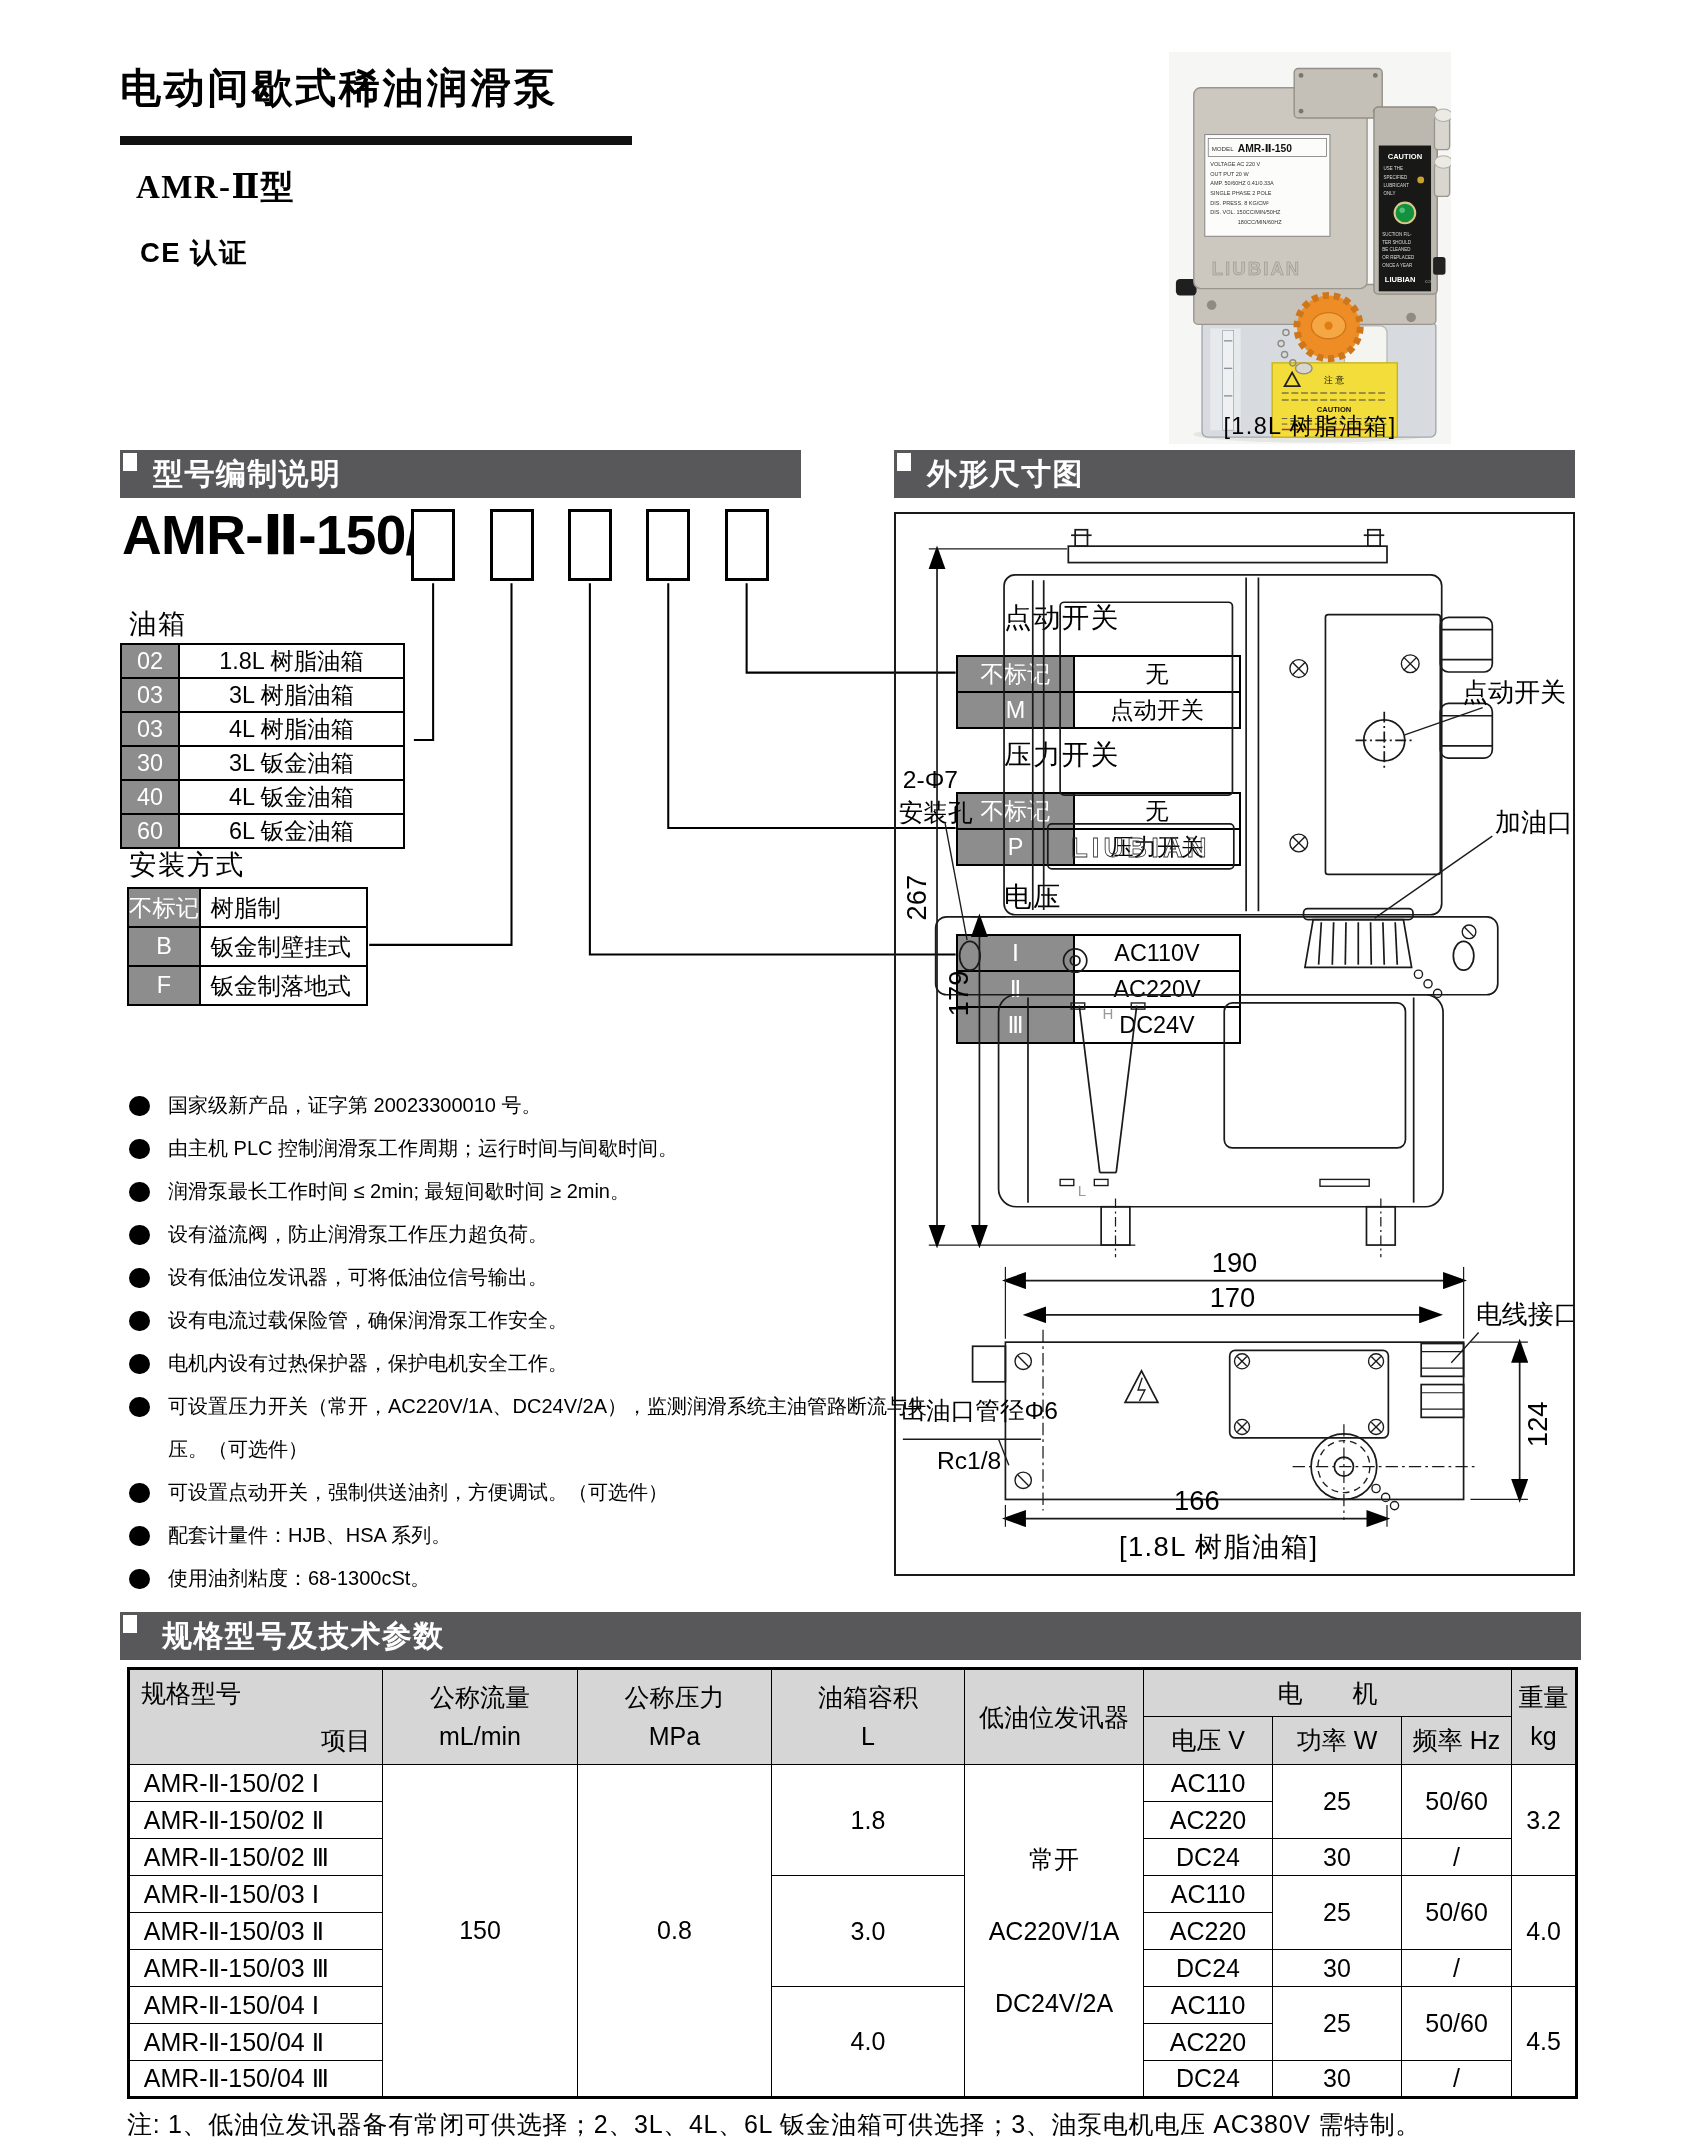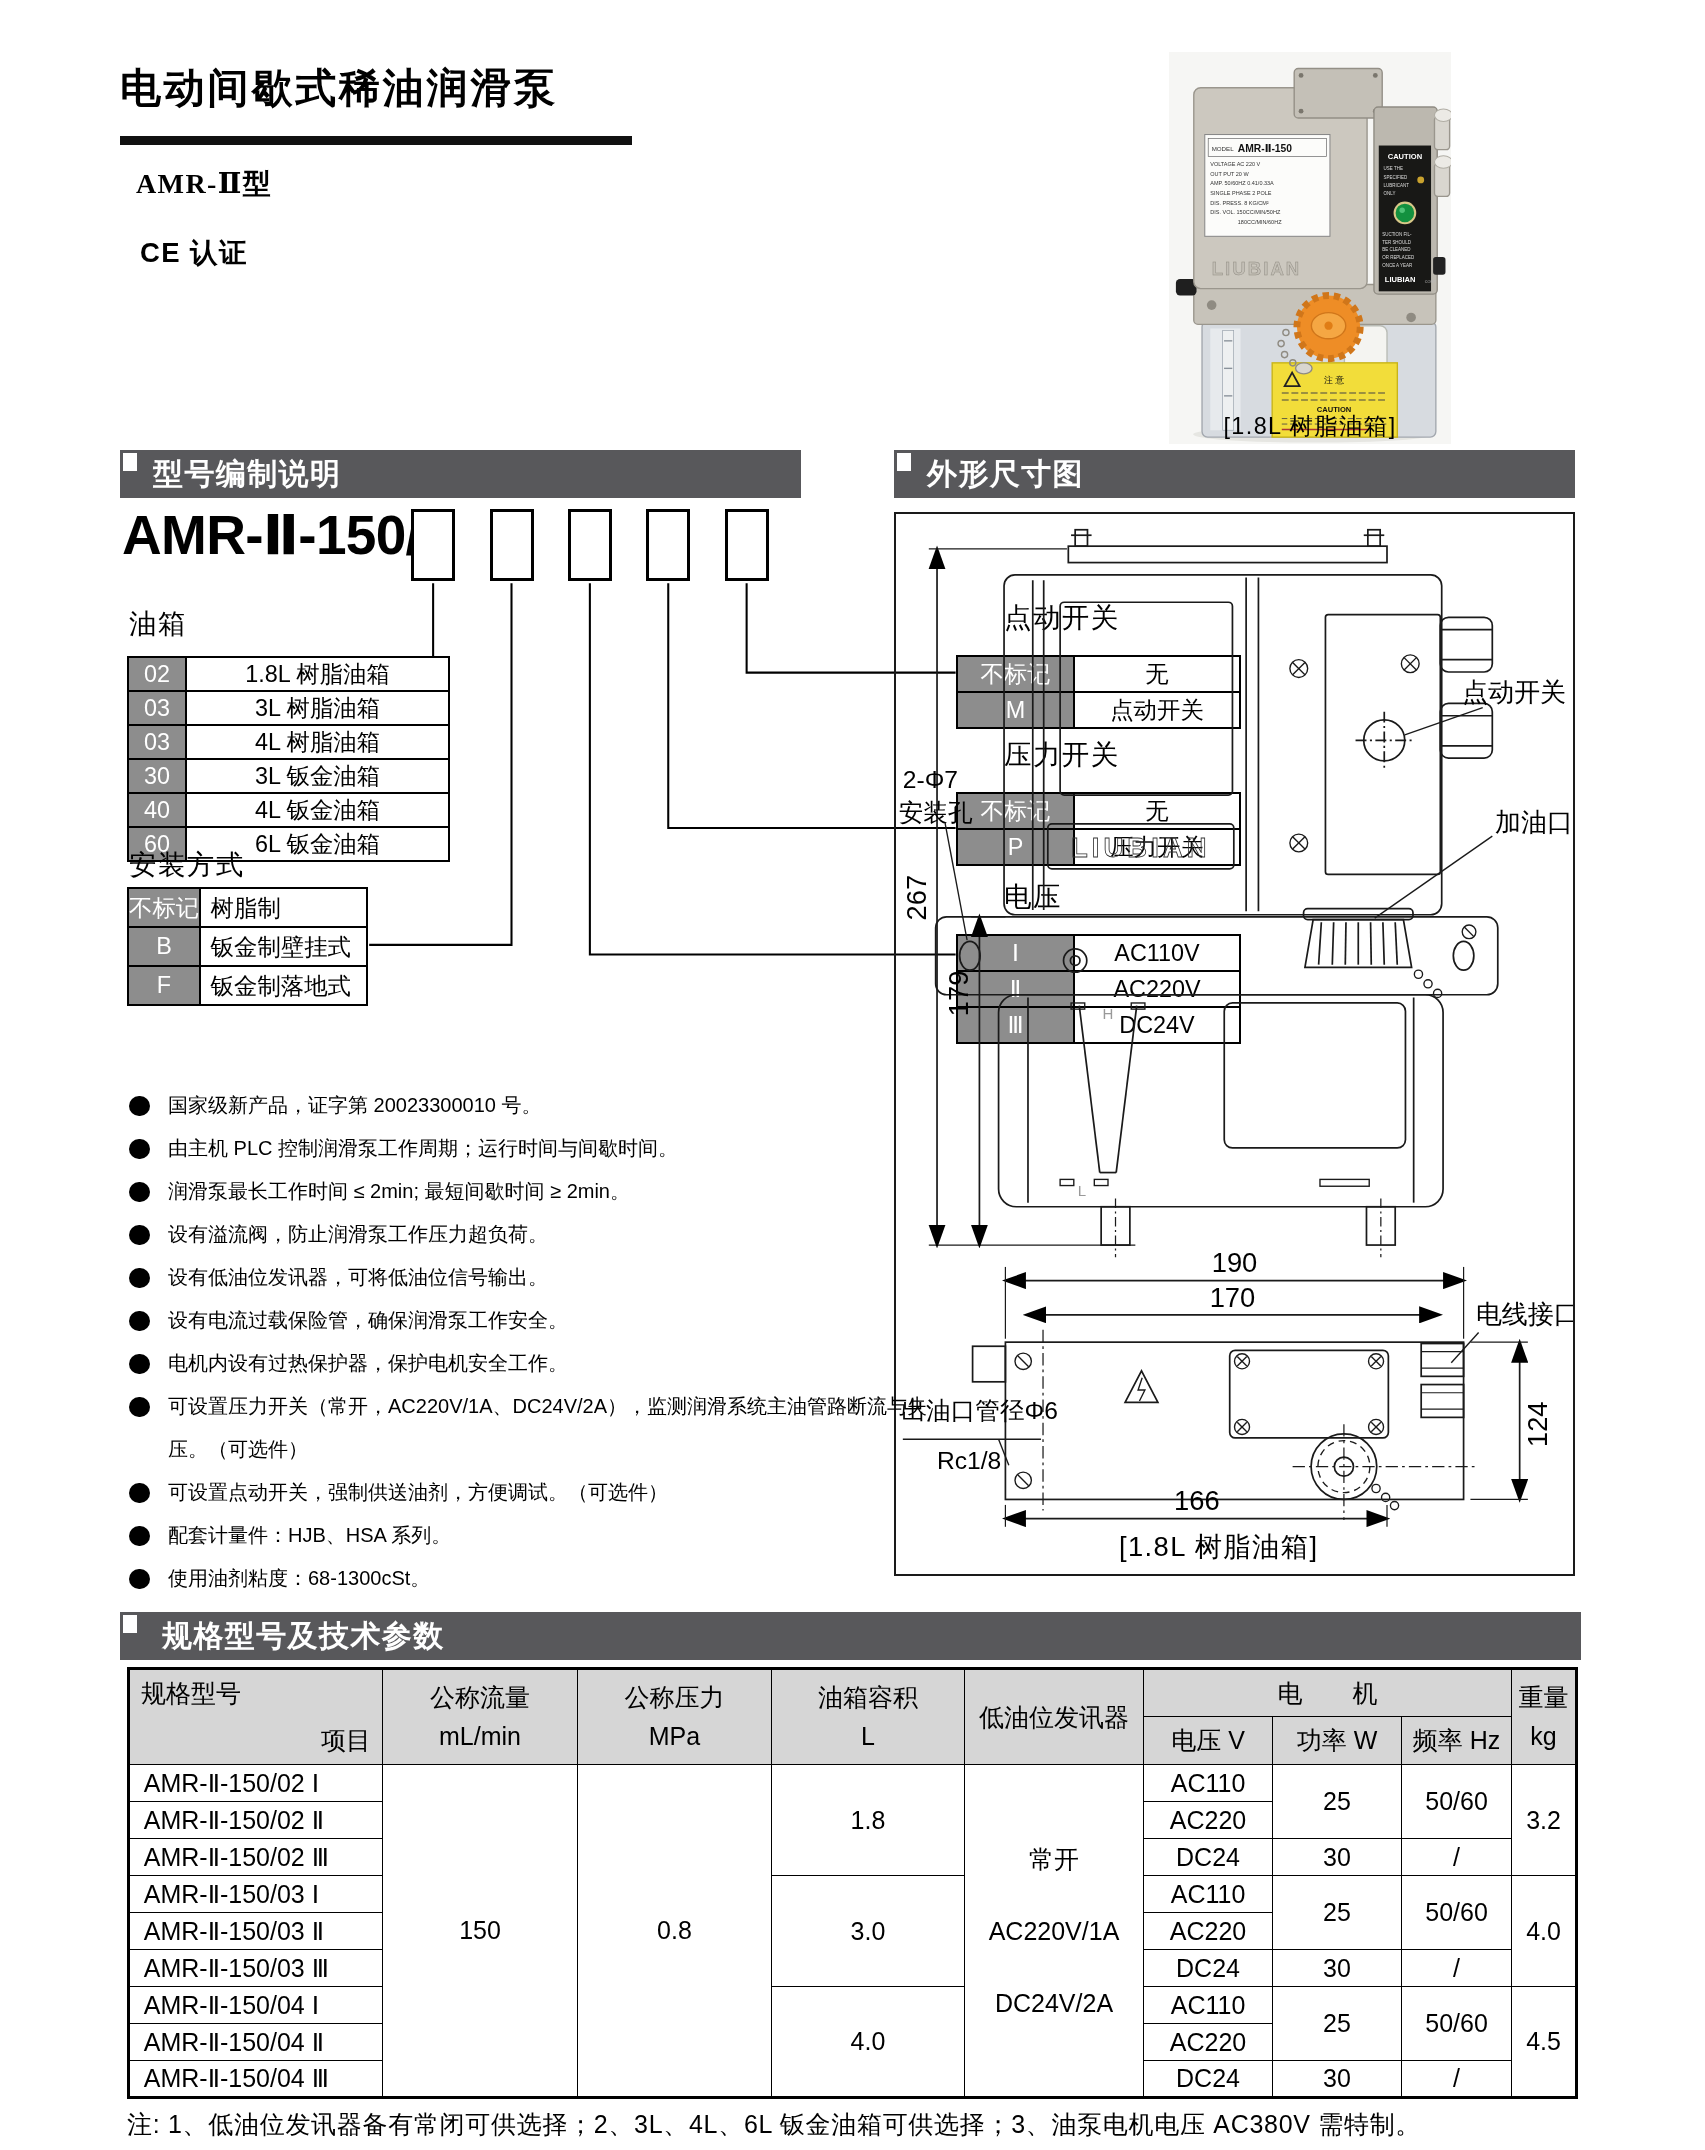--- a/index.html
+++ b/index.html
@@ -3,21 +3,21 @@
 <meta charset="utf-8">
 <style>
   html,body{margin:0;padding:0;background:#fff;}
   #page{position:relative;width:1705px;height:2151px;background:#fff;overflow:hidden;
         font-family:"Liberation Sans","DejaVu Sans",sans-serif;color:#000;}
   .abs{position:absolute;}
 
   
   #main-title{left:120px;top:61px;font-size:41px;font-weight:900;letter-spacing:2.8px;}
   #title-rule{left:120px;top:136px;width:512px;height:9px;background:#111;}
-  #sub-model{left:136px;top:165px;font-size:28px;font-weight:bold;font-family:"Liberation Serif","DejaVu Serif",serif;letter-spacing:1.4px;}
+  #sub-model{left:136px;top:165px;font-size:33px;font-weight:bold;font-family:"Liberation Serif","DejaVu Serif",serif;letter-spacing:1.4px;}
   #ce-cert{left:140px;top:235px;font-size:27.5px;font-weight:bold;letter-spacing:1.4px;}
 
   
   .bar{background:#58585b;color:#fff;font-size:30px;font-weight:bold;height:48px;line-height:48px;padding-left:33px;box-sizing:border-box;letter-spacing:1.4px;}
   .bar::before{content:"";position:absolute;left:2.8px;top:2.8px;width:13.8px;height:18.6px;background:#fff;}
 
   
   .tbl-label{font-size:27.5px;letter-spacing:1.4px;}
   table.mini{border-collapse:collapse;table-layout:fixed;}
   table.mini td{border:2.1px solid #000;font-size:23.4px;padding:0;overflow:hidden;white-space:nowrap;}
@@ -165,21 +165,21 @@
 
   <svg class="abs" style="left:0;top:0;" width="1705" height="1073" viewBox="0 0 2480 1560">
     <path d="M630,848 V1076 H602" fill="none" stroke="#000" stroke-width="3"></path>
     <path d="M744,848 V1374 H537" fill="none" stroke="#000" stroke-width="3"></path>
     <path d="M858,848 V1388 H1390" fill="none" stroke="#000" stroke-width="3"></path>
     <path d="M972,848 V1204 H1390" fill="none" stroke="#000" stroke-width="3"></path>
     <path d="M1086,848 V978 H1390" fill="none" stroke="#000" stroke-width="3"></path>
   </svg>
 
   <div class="abs tbl-label" style="left:129px;top:606px;font-family:Liberation Serif, serif;">油箱</div>
-  <table class="mini abs" style="left:127px;top:643px;width:323px;margin-top:13px;">
+  <table class="mini abs" style="left:120px;top:643px;width:285px;">
     <colgroup>
         <col style="width:58px">
         <col>
       </colgroup>
     <tbody>
         <tr style="height:32px">
           <td class="code">02</td>
           <td class="desc">1.8L 树脂油箱</td>
         </tr>
     <tr style="height:32px">

